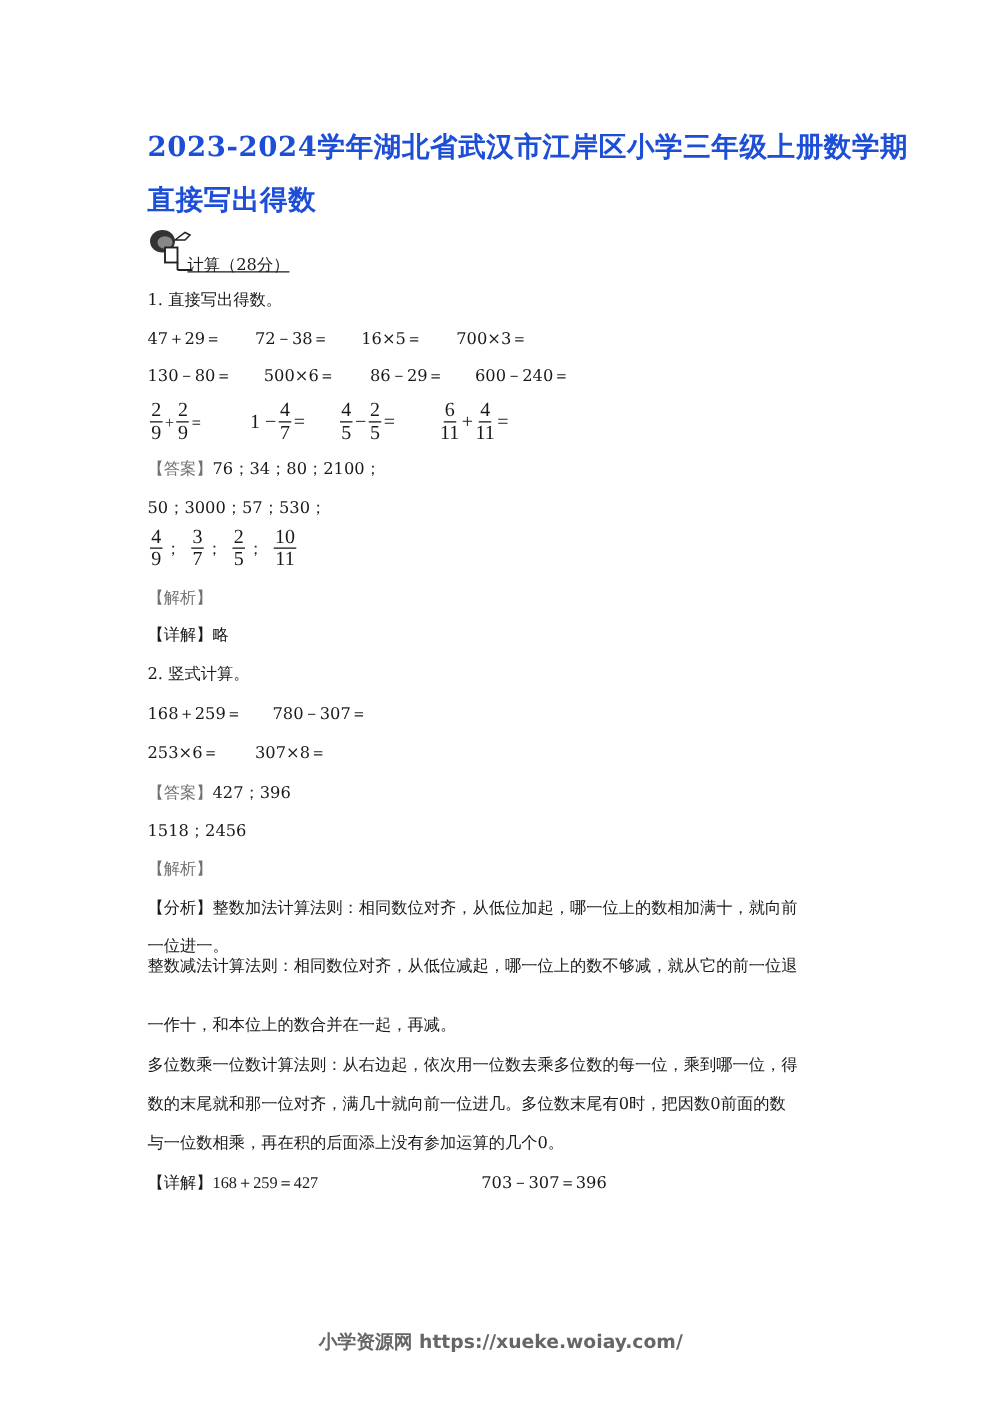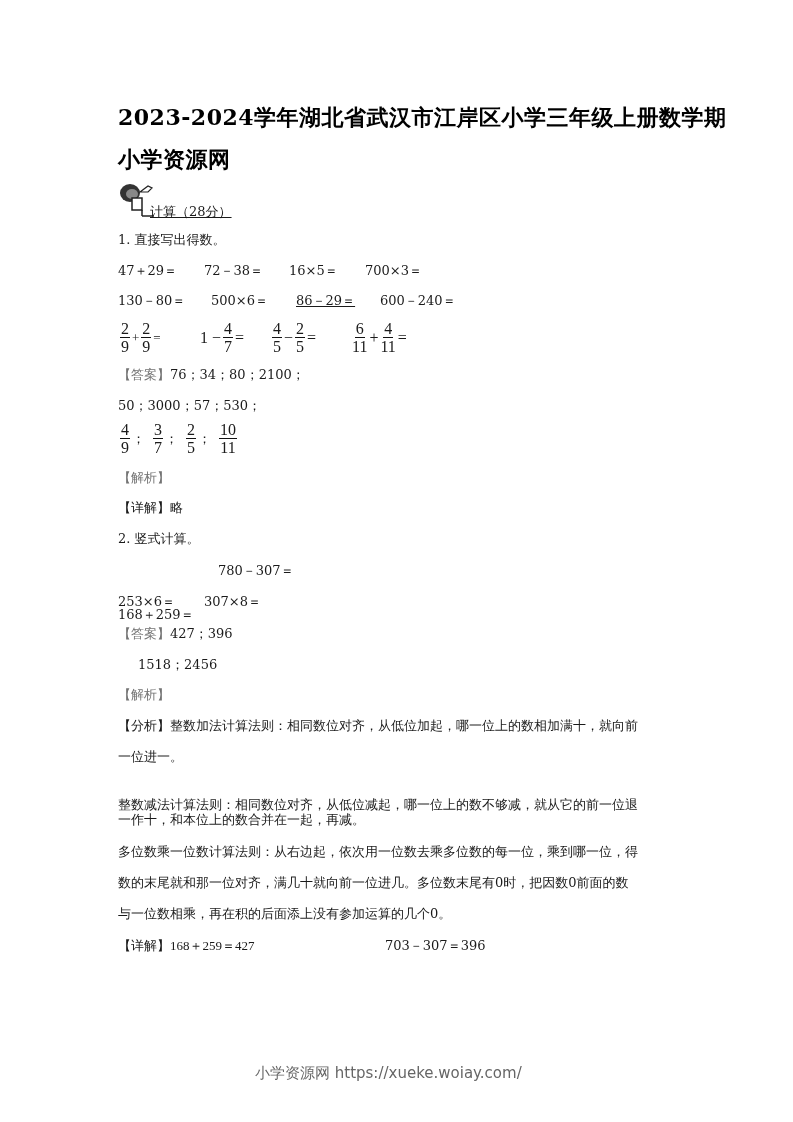--- a/index.html
+++ b/index.html
@@ -1,55 +1,55 @@
 <!DOCTYPE html>
 <html><head>
 <meta charset="utf-8">
 <style>
   html, body { margin: 0; padding: 0; background: #ffffff; }
   body { width: 793px; height: 1122px; position: relative; overflow: hidden;
          font-family: "DejaVu Serif", "Liberation Serif", serif; color: #1a1a1a; }
   .abs { position: absolute; white-space: nowrap; }
-  .title { font-family: "DejaVu Serif", serif; font-weight: bold; font-size: 22px; color: #000000; letter-spacing: 0.5px; }
+  .title { font-family: "DejaVu Serif", serif; font-weight: bold; font-size: 22px; color: #1d4ed8; letter-spacing: 0.5px; }
   .t { font-size: 13px; }
   .blue { color: #737373; }
   .frac { display: inline-flex; flex-direction: column; align-items: center; vertical-align: middle;
           font-family: "Liberation Serif", serif; font-size: 16px; line-height: 17px; }
   .frac .num { padding: 0 1px; border-bottom: 1px solid #111; }
   .op { font-family: "Liberation Serif", serif; font-size: 16px; vertical-align: middle; margin: 0 2px; }
   .row { display: flex; align-items: center; }
   .footer { font-family: "DejaVu Sans", sans-serif; font-size: 15px; color: #666; }
   .mascot { position: absolute; left: 118px; top: 180px; width: 50px; height: 38px; }
 </style>
 </head>
 <body>
 
 <div class="abs title" style="left:118px; top:103px;">2023-2024学年湖北省武汉市江岸区小学三年级上册数学期</div>
-<div class="abs title" style="left:118px; top:145px;">小学资源网</div>
+<div class="abs title" style="left:118px; top:145px;">直接写出得数</div>
 
 <svg class="mascot" viewBox="0 0 50 38">
   <ellipse cx="12" cy="13" rx="10" ry="9" fill="#333"></ellipse>
   <ellipse cx="14" cy="14" rx="6" ry="5" fill="#888"></ellipse>
   <rect x="14" y="18" width="10" height="12" fill="#fff" stroke="#222" stroke-width="1.5"></rect>
   <path d="M22 12 L30 6 L34 8 L30 12 Z" fill="#fff" stroke="#222" stroke-width="1.2"></path>
   <line x1="24" y1="30" x2="24" y2="36" stroke="#222" stroke-width="1.5"></line>
   <line x1="24" y1="36" x2="36" y2="36" stroke="#222" stroke-width="1.5"></line>
 </svg>
 <div class="abs t" style="left:150px; top:203px;text-decoration:underline;">计算（28分）</div>
 
 <div class="abs t" style="left:118px; top:231px;">1. 直接写出得数。</div>
 
 <div class="abs t" style="left:118px; top:262px;">47＋29＝</div>
 <div class="abs t" style="left:204px; top:262px;">72－38＝</div>
 <div class="abs t" style="left:289px; top:262px;">16×5＝</div>
 <div class="abs t" style="left:365px; top:262px;">700×3＝</div>
 
 <div class="abs t" style="left:118px; top:292px;">130－80＝</div>
 <div class="abs t" style="left:211px; top:292px;">500×6＝</div>
-<div class="abs t" style="left:296px; top:292px;text-decoration:underline;">86－29＝</div>
+<div class="abs t" style="left:296px; top:292px;">86－29＝</div>
 <div class="abs t" style="left:380px; top:292px;">600－240＝</div>
 
 <div class="abs row" style="left:120px; top:320px;">
   <span class="frac">
       <span class="num">2</span>
       <span>9</span>
     </span>
   <span class="op" style="font-size:13px;">+</span>
   <span class="frac">
       <span class="num">2</span>
@@ -115,39 +115,39 @@
       <span class="num">10</span>
       <span>11</span>
     </span>
 </div>
 <div class="abs t blue" style="left:118px; top:469px;">【解析】</div>
 <div class="abs t" style="left:118px; top:499px;">
   <span>【详解】</span><span>略</span>
 </div>
 
 <div class="abs t" style="left:118px; top:530px;">2. 竖式计算。</div>
-<div class="abs t" style="left:118px; top:562px;margin-top:44px;">168＋259＝</div>
+<div class="abs t" style="left:118px; top:562px;">168＋259＝</div>
 <div class="abs t" style="left:218px; top:562px;">780－307＝</div>
 <div class="abs t" style="left:118px; top:593px;">253×6＝</div>
 <div class="abs t" style="left:204px; top:593px;">307×8＝</div>
 
 <div class="abs t" style="left:118px; top:625px;">
   <span class="blue">【答案】</span><span>427；396</span>
 </div>
-<div class="abs t" style="left:118px; top:656px;margin-left:20px;">1518；2456</div>
+<div class="abs t" style="left:118px; top:656px;">1518；2456</div>
 <div class="abs t blue" style="left:118px; top:686px;">【解析】</div>
 
 <div class="abs t" style="left:118px; top:717px;">
   <span>【分析】</span><span>整数加法计算法则：相同数位对齐，从低位加起，哪一位上的数相加满十，就向前</span>
 </div>
 <div class="abs t" style="left:118px; top:748px;">一位进一。</div>
-<div class="abs t" style="left:118px; top:796px;text-align:right;">整数减法计算法则：相同数位对齐，从低位减起，哪一位上的数不够减，就从它的前一位退</div>
+<div class="abs t" style="left:118px; top:764px;text-align:right;">整数减法计算法则：相同数位对齐，从低位减起，哪一位上的数不够减，就从它的前一位退</div>
 <div class="abs t" style="left:118px; top:811px;">一作十，和本位上的数合并在一起，再减。</div>
 <div class="abs t" style="left:118px; top:843px;">多位数乘一位数计算法则：从右边起，依次用一位数去乘多位数的每一位，乘到哪一位，得</div>
 <div class="abs t" style="left:118px; top:874px;">数的末尾就和那一位对齐，满几十就向前一位进几。多位数末尾有0时，把因数0前面的数</div>
 <div class="abs t" style="left:118px; top:905px;">与一位数相乘，再在积的后面添上没有参加运算的几个0。</div>
 
 <div class="abs t" style="left:118px; top:937px;font-family:Liberation Serif, serif;">
   <span>【详解】</span><span>168＋259＝427</span>
 </div>
 <div class="abs t" style="left:385px; top:937px;">703－307＝396</div>
 
-<div class="abs footer" style="left:255px; top:1064px;">小学资源网 https://xueke.woiay.com/</div>
+<div class="abs footer" style="left:255px; top:1064px;font-weight:bold;">小学资源网 https://xueke.woiay.com/</div>
 
 </body></html>

